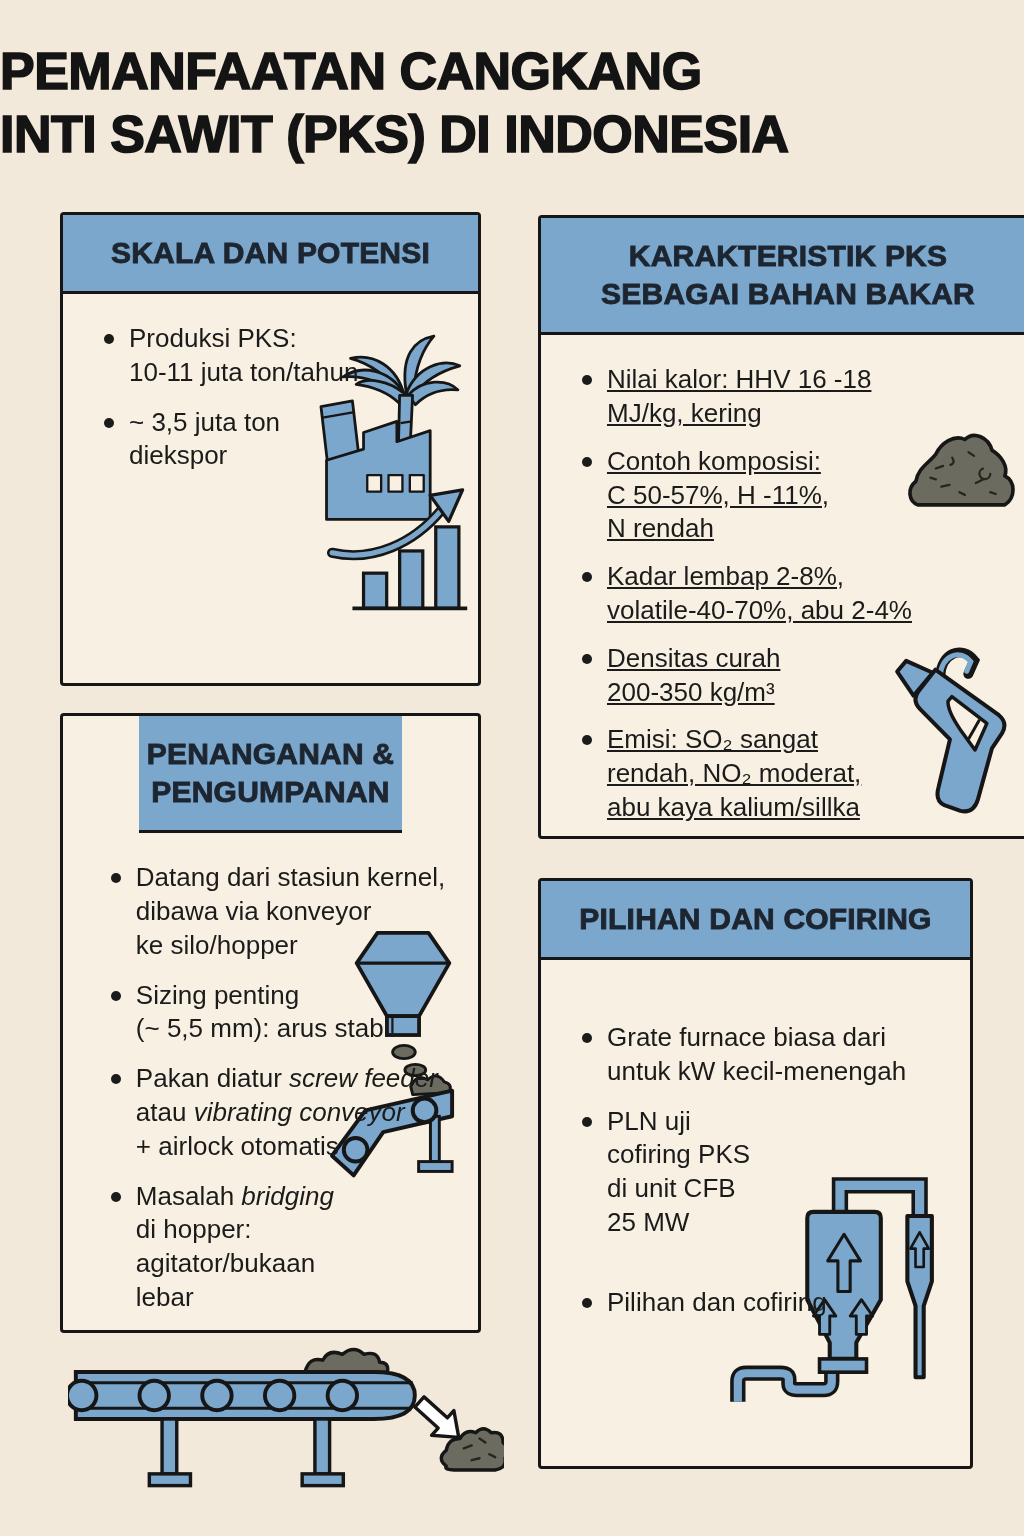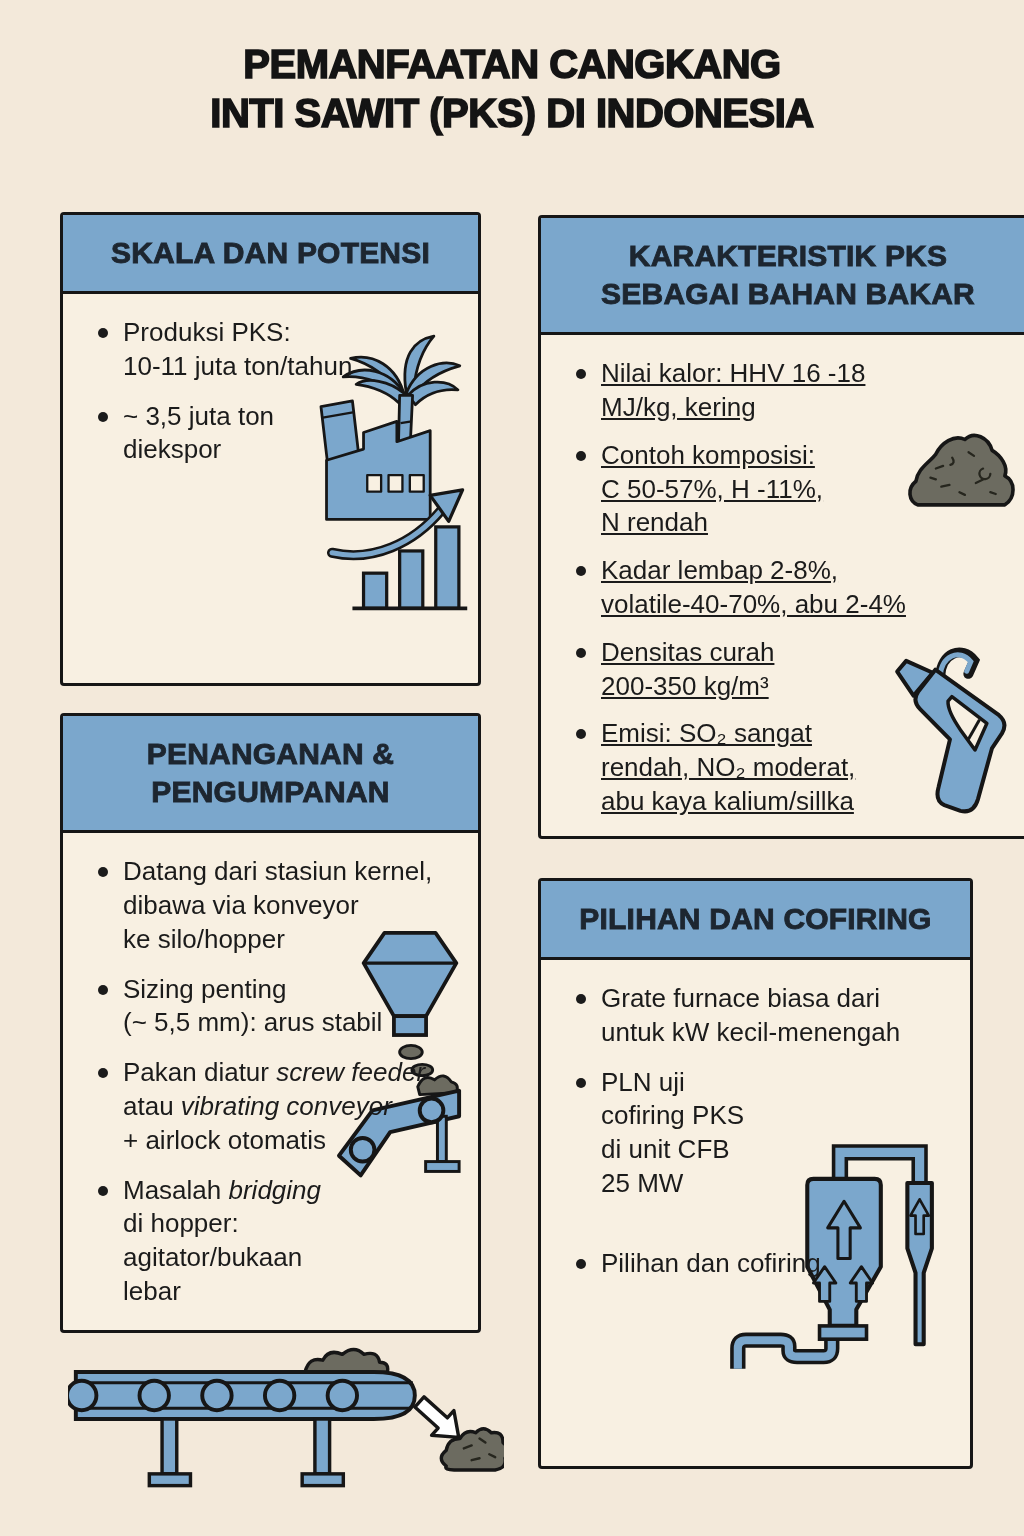--- a/index.html
+++ b/index.html
@@ -7,42 +7,42 @@
     --bg: #f3e9da; --card-bg: #f8f0e2; --accent: #7ba7cc;
     --coal: #6c6b60; --ink: #1b1b1b; --header-text: #1d2630; --white: #ffffff;
   }
   body { font-family: "Liberation Sans", "DejaVu Sans", sans-serif; background: var(--bg); }
   .page {
     position: relative; width: 1024px; height: 1536px;
     background: var(--bg); overflow: hidden; margin: 0 auto;
   }
   .title {
     position: absolute; top: 40px; left: 0; width: 100%;
-    text-align: center; font-size: 40px; font-weight: bold;
+    text-align: left; font-size: 52px; font-weight: bold;
     line-height: 1.22; letter-spacing: -0.5px; color: #141414;
     white-space: pre-line; -webkit-text-stroke: 1.6px #141414; margin: 0;
   }
   .card {
     position: absolute; box-sizing: border-box;
     border: 3.5px solid #161616; border-radius: 4px;
     background: var(--card-bg); overflow: hidden;
     display: flex; flex-direction: column;
   }
   #card-skala         { left: 60px;  top: 212px; width: 421px; height: 474px; }
   #card-karakteristik { left: 538px; top: 215px; width: 500px; height: 624px; }
-  #card-penanganan    { left: 60px;  top: 713px; width: 421px; height: 620px; }
-  #card-pilihan       { left: 538px; top: 878px; width: 435px; height: 591px; }
+  #card-penanganan    { left: 60px;  top: 713px; width: 421px; height: 620px; align-items: center; }
+  #card-pilihan       { left: 538px; top: 878px; width: 435px; height: 591px; gap: 33px; }
   .card-header {
     background: var(--accent); border-bottom: 3.5px solid #161616;
     text-align: center; font-weight: bold; font-size: 30px; line-height: 1.27;
     padding: 19px 8px; color: var(--header-text); white-space: pre-line;
     letter-spacing: 0.2px; -webkit-text-stroke: 0.9px var(--header-text);
   }
   .card-body { position: relative; flex: 1; padding: 20px 18px 12px 26px; }
-  ul.bullets { list-style: none; margin: 2px; padding: 0; position: relative; z-index: 2; }
+  ul.bullets { list-style: none; margin: 8px; padding: 0; position: relative; z-index: 2; }
   .bullets li {
     position: relative; padding-left: 32px; margin: 0 0 16px 0;
     font-size: 26px; line-height: 1.3; color: var(--ink); white-space: pre-line;
   }
   #card-karakteristik .bullets li { margin-bottom: 14px; text-decoration: underline; }
   .bullets li::before {
     content: ""; position: absolute; left: 7px; top: 12px;
     width: 10px; height: 10px; border-radius: 50%; background: var(--ink);
   }
   .bullets li em { font-style: italic; }

